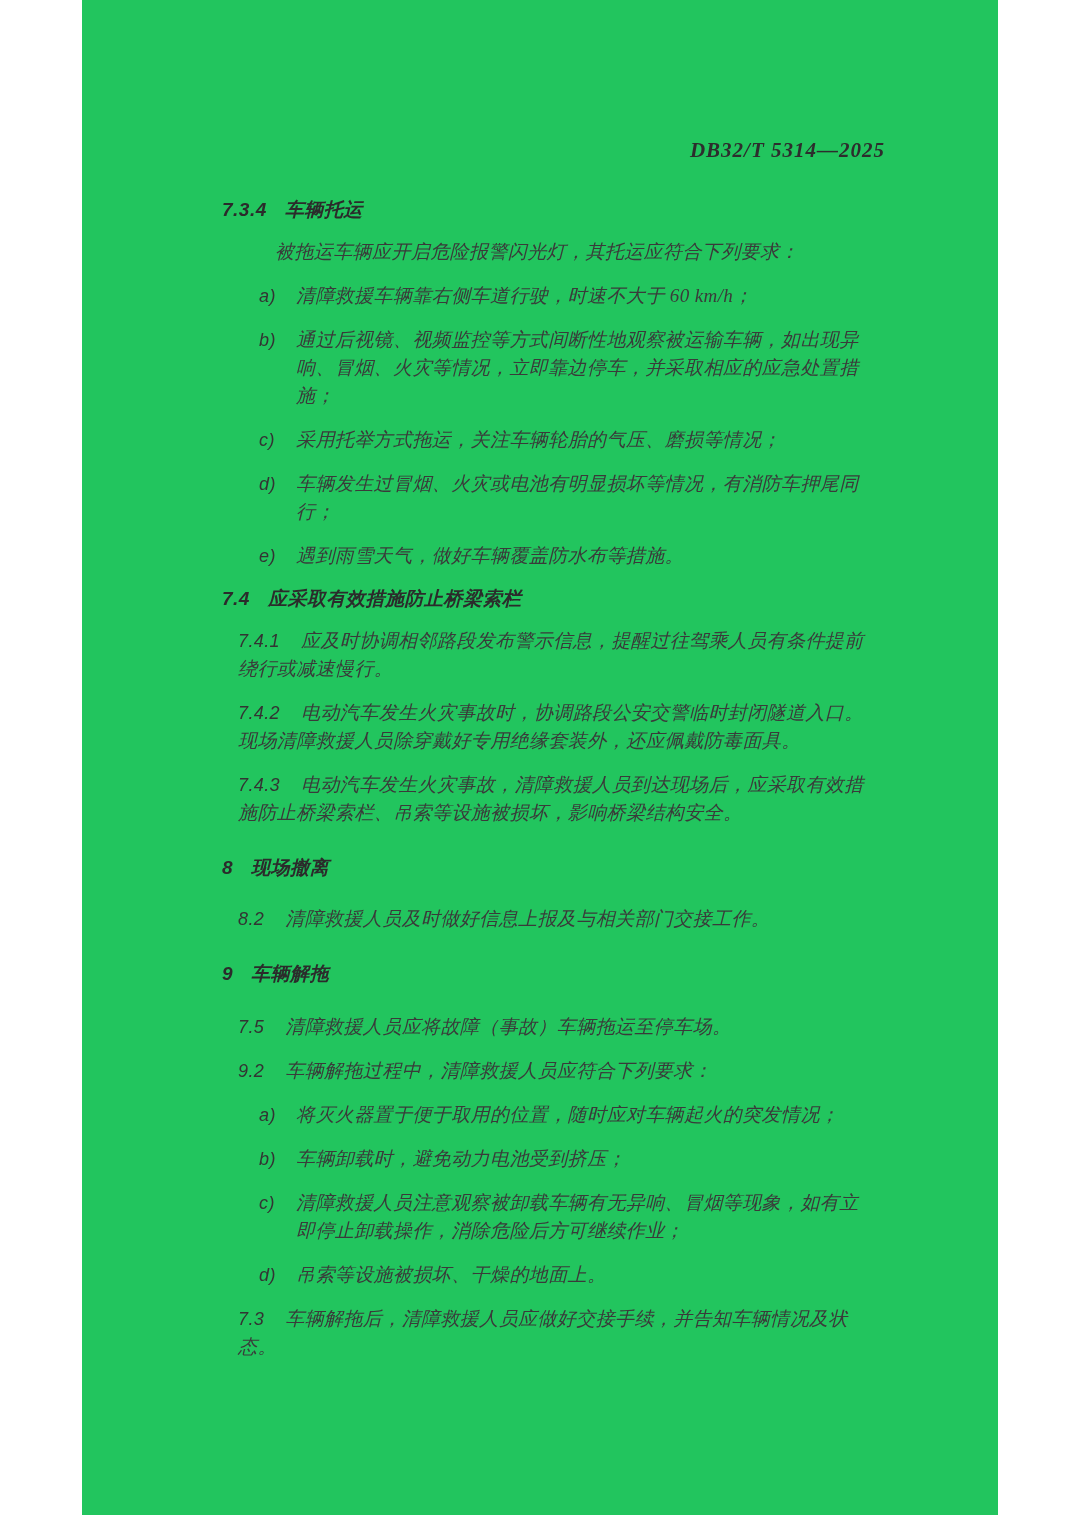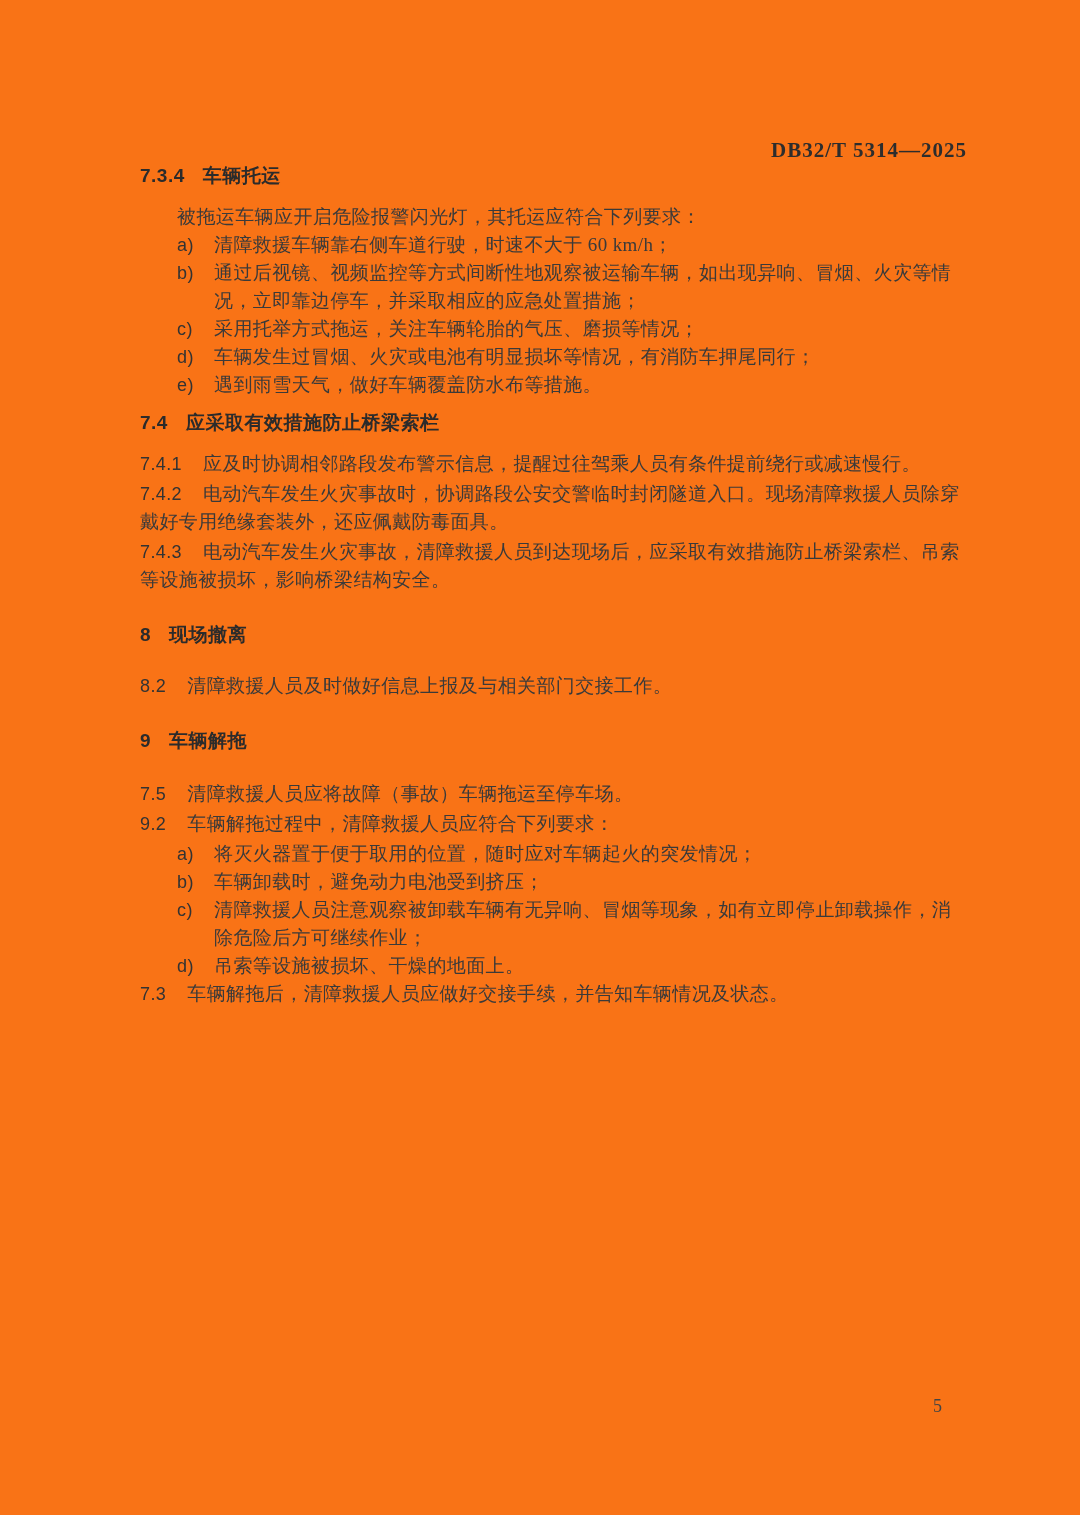--- a/index.html
+++ b/index.html
@@ -2,27 +2,28 @@
 <html lang="zh"><head>
 <meta charset="utf-8">
 <style>
   html, body {
     margin: 0;
     padding: 0;
     background: #ffffff;
   }
   .page {
     position: relative;
-    width: 1080px;
+    width: 916px;
     height: 1515px;
     margin: 0 auto;
-    background: #f97316;
+    background: #22c55e;
     color: #3a3a3a;
     font-family: "Liberation Serif", "DejaVu Serif", serif;
     overflow: hidden;
+    font-style: italic;
   }
   .content {
     padding: 137px 113px 0 140px;
   }
   
   .doc-header {
     text-align: right;
     font-size: 21px;
     line-height: 26px;
     color: #2d2d2d;
@@ -35,31 +36,31 @@
     display: flex;
     align-items: baseline;
     font-family: "Liberation Sans", "DejaVu Sans", sans-serif;
     font-weight: 700;
     font-size: 19px;
     line-height: 25px;
     color: #2b2b2b;
     letter-spacing: 0.5px;
   }
   .heading .h-num { margin-right: 18px; flex: none; }
-  .h-734 { margin-bottom: 15px; }
+  .h-734 { margin-top: 34px; margin-bottom: 15px; }
   .h-74  { margin-top: 11px; margin-bottom: 15px; }
   .h-8   { margin-top: 28px; margin-bottom: 25px; }
   .h-9   { margin-top: 28px; margin-bottom: 27px; }
   
   .para, .clause, .item {
     font-size: 19px;
     line-height: 28px;
     letter-spacing: 0.4px;
     color: #3a3a3a;
-    margin: 0;
+    margin: 16px;
   }
   .para.indent { text-indent: 37px; }
   
   .clause { margin-bottom: 2px; }
   .clause .c-num {
     font-family: "Liberation Sans", "DejaVu Sans", sans-serif;
     font-size: 18px;
     margin-right: 21px;
     color: #333333;
     text-align: right;

